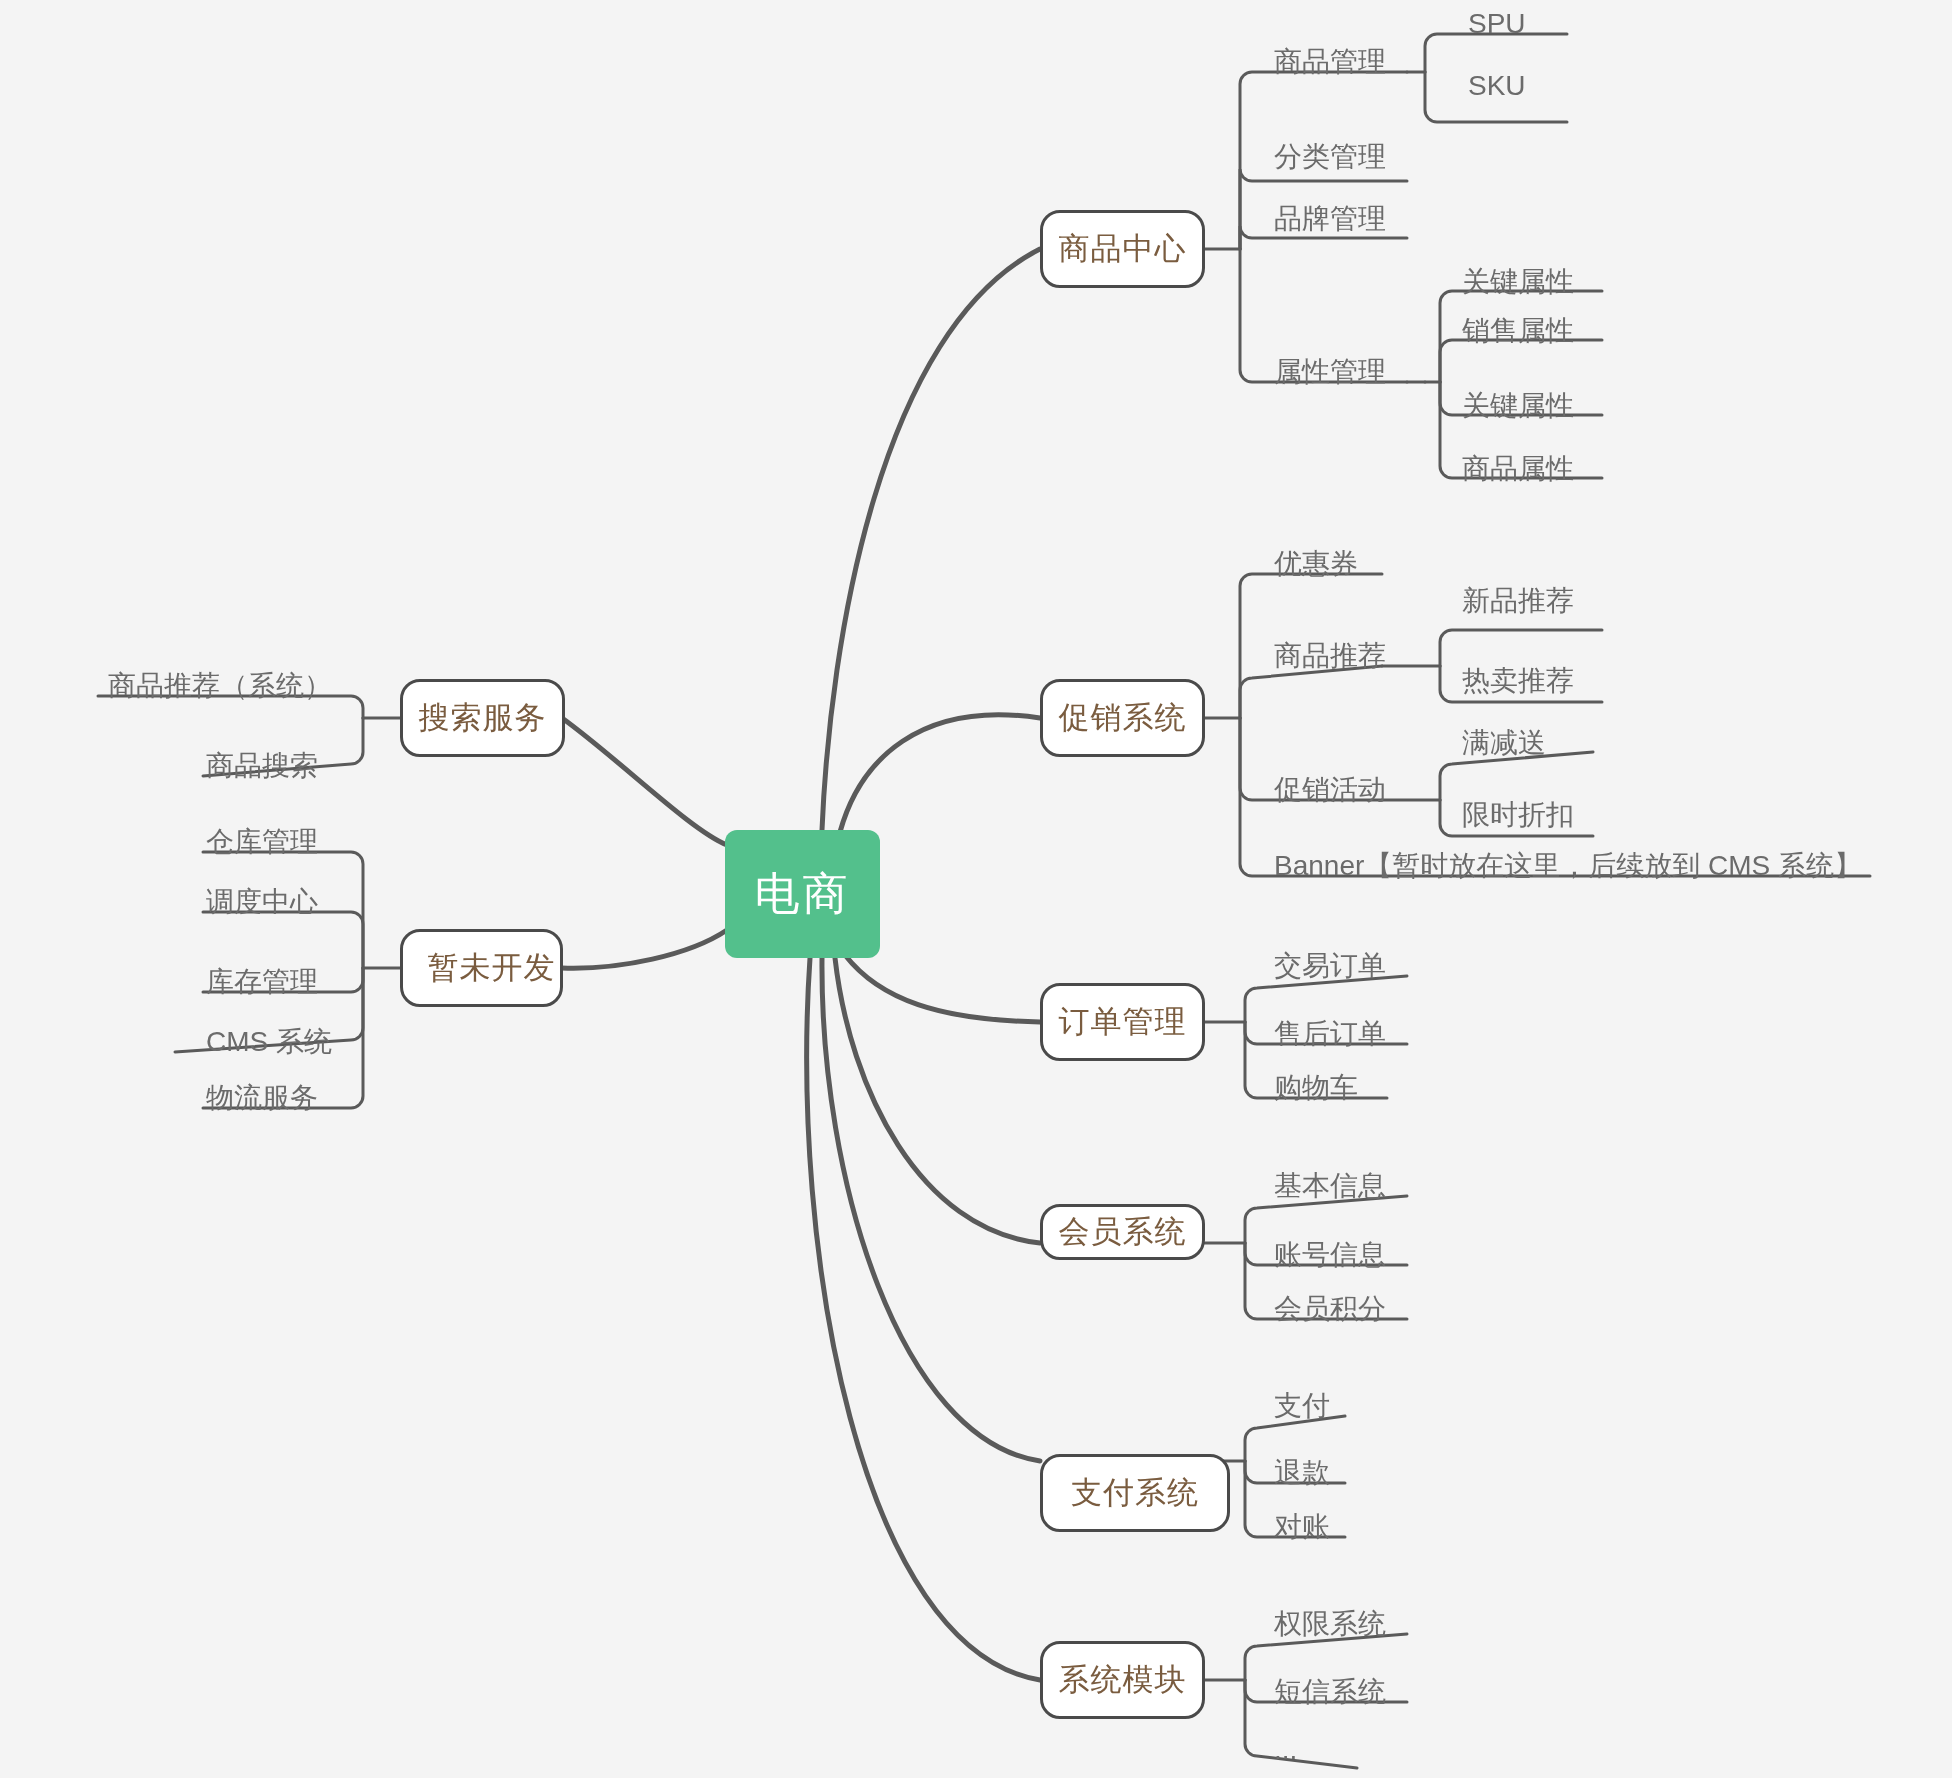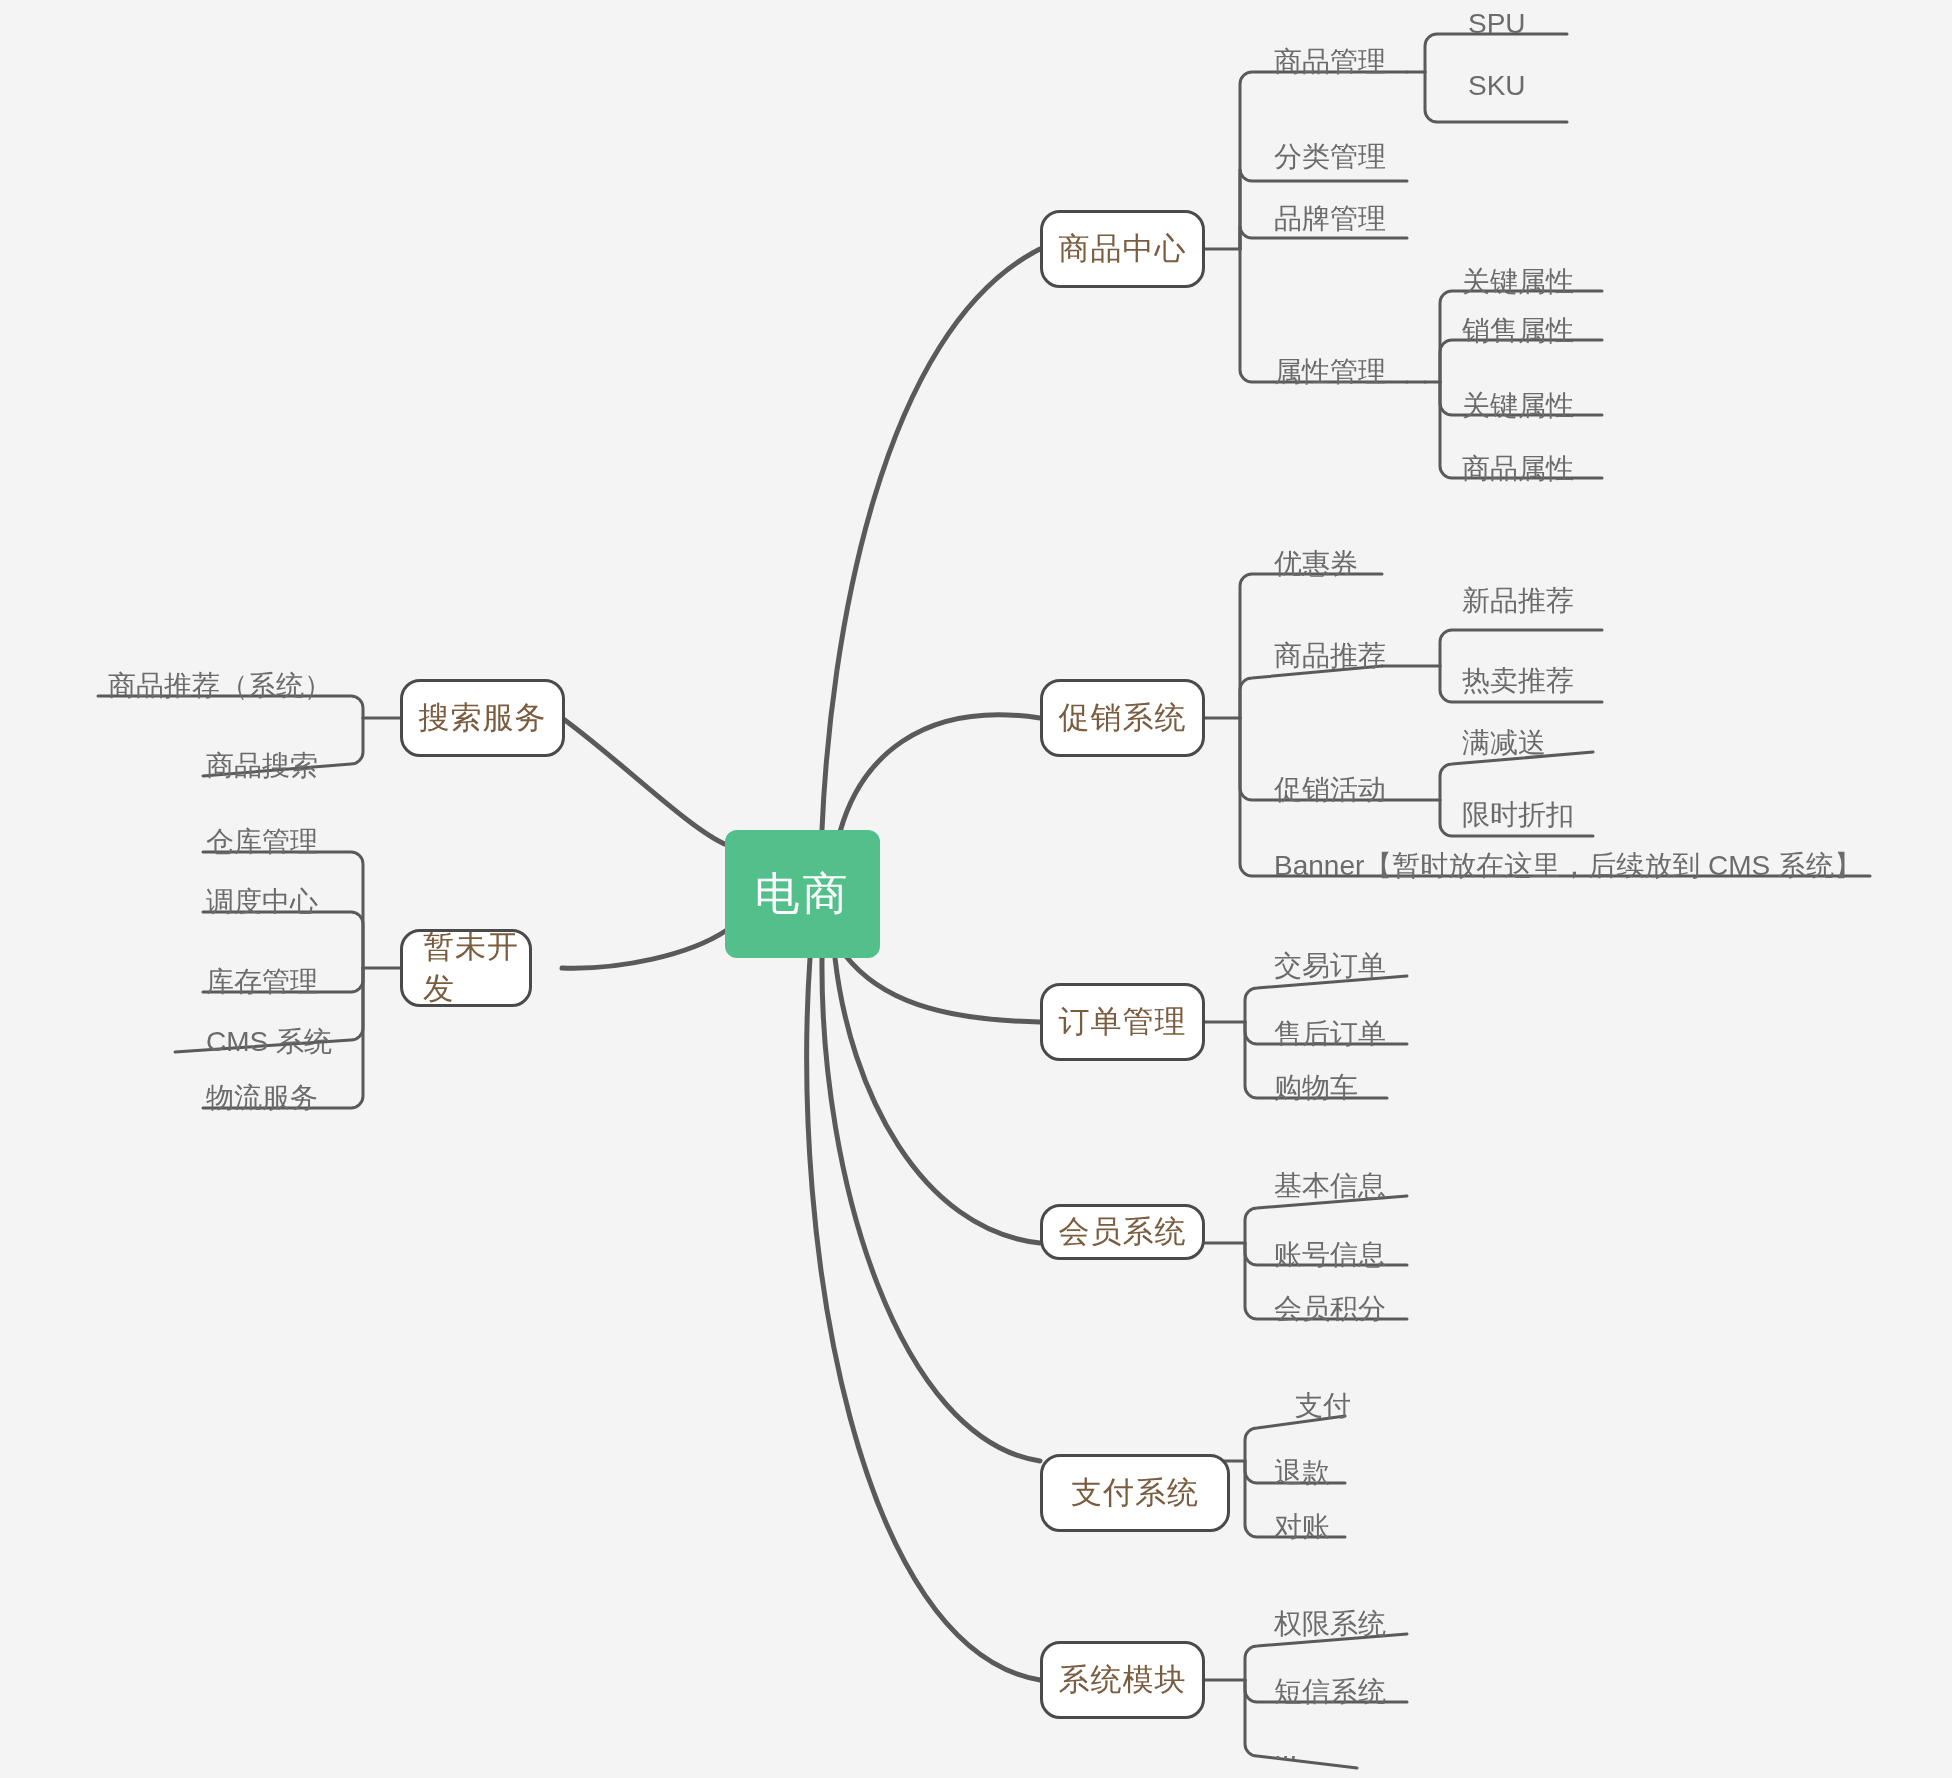--- a/index.html
+++ b/index.html
@@ -182,21 +182,21 @@
   </div>
 
   <div class="l1-node" style="left:1040px; top:1641px; width:165px; height:78px;">
     <span>系统模块</span>
   </div>
 
   <div class="l1-node" style="left:400px; top:679px; width:165px; height:78px;">
     <span>搜索服务</span>
   </div>
 
-  <div class="l1-node" style="left:400px; top:929px; width:132px; height:78px;padding-left:20px;">
+  <div class="l1-node" style="left:400px; top:929px; width:163px; height:78px;padding-left:20px;">
     <span>暂未开发</span>
   </div>
 
   <div class="leaf" style="left:1274px; top:48px;">
     <span>商品管理</span>
   </div>
   <div class="leaf" style="left:1468px; top:10px;">
     <span>SPU</span>
   </div>
   <div class="leaf" style="left:1468px; top:72px;">
@@ -266,21 +266,21 @@
   <div class="leaf" style="left:1274px; top:1172px;">
     <span>基本信息</span>
   </div>
   <div class="leaf" style="left:1274px; top:1241px;">
     <span>账号信息</span>
   </div>
   <div class="leaf" style="left:1274px; top:1295px;">
     <span>会员积分</span>
   </div>
 
-  <div class="leaf" style="left:1274px; top:1392px;margin-left:21px;">
+  <div class="leaf" style="left:1274px; top:1392px;">
     <span>支付</span>
   </div>
   <div class="leaf" style="left:1274px; top:1459px;">
     <span>退款</span>
   </div>
   <div class="leaf" style="left:1274px; top:1513px;">
     <span>对账</span>
   </div>
 
   <div class="leaf" style="left:1274px; top:1610px;">

